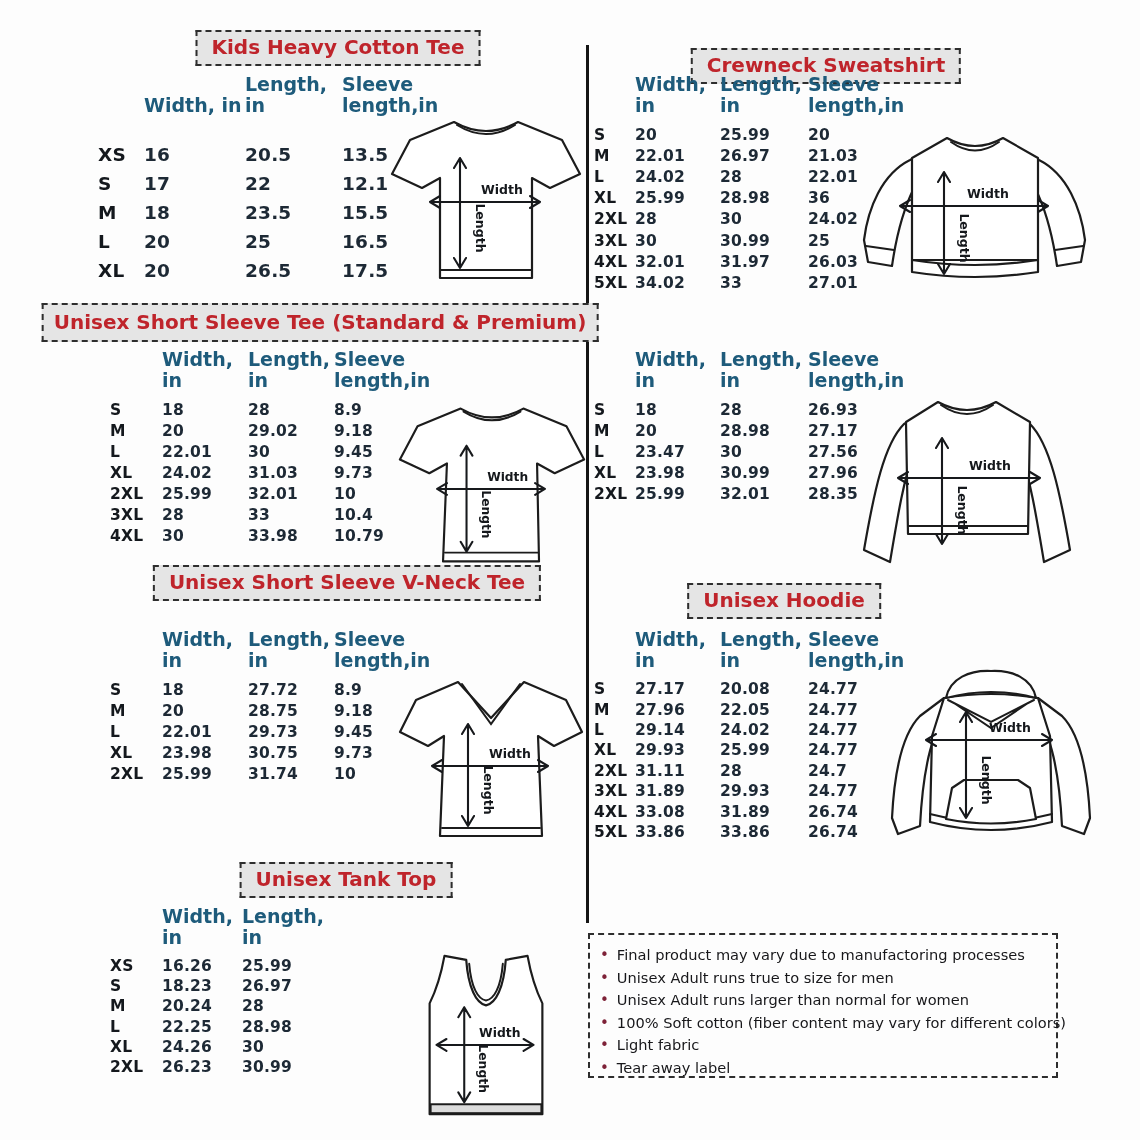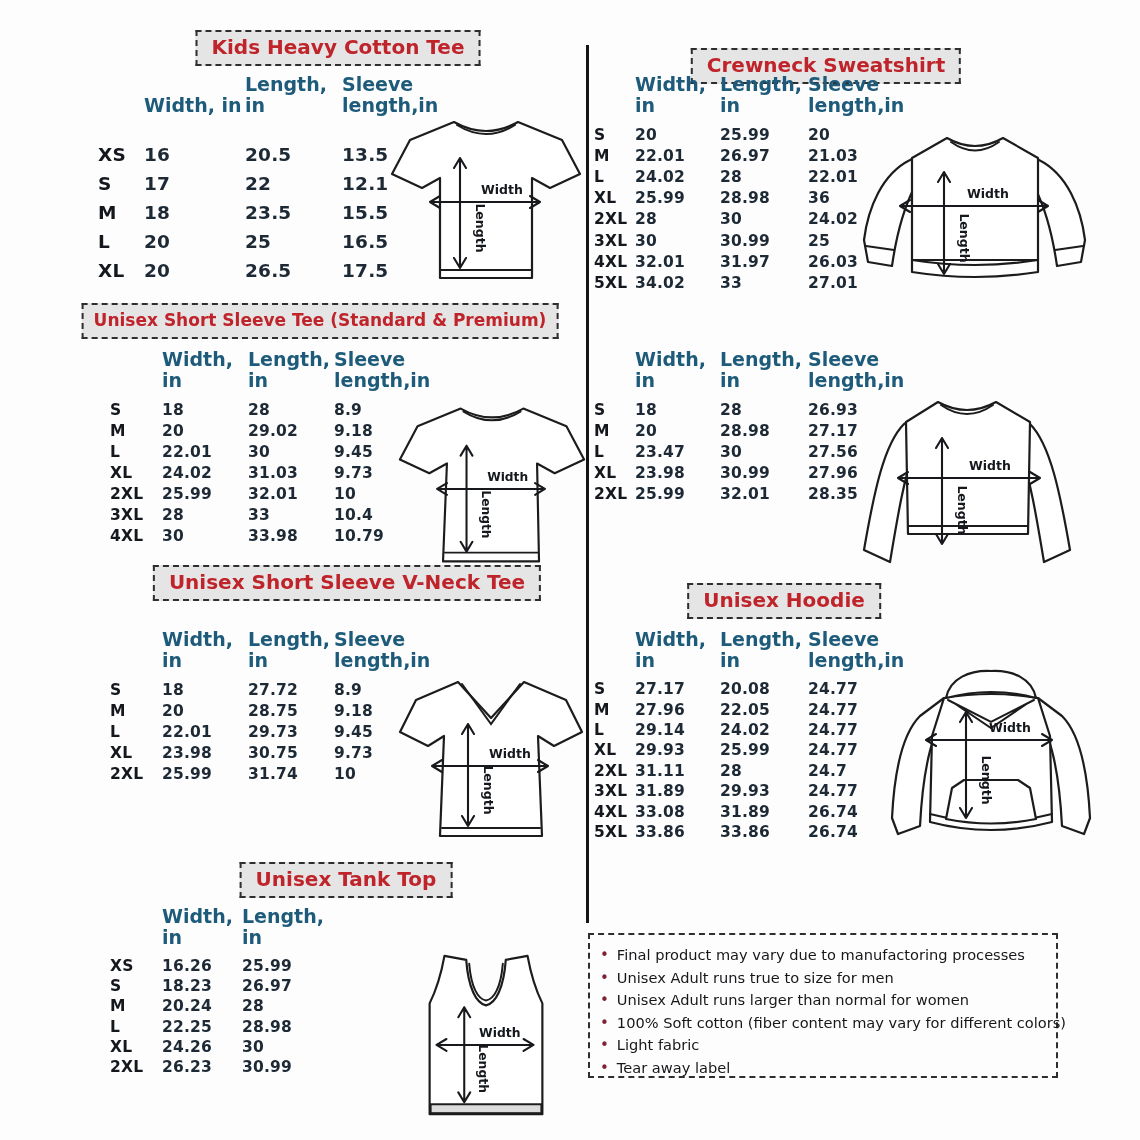--- a/index.html
+++ b/index.html
@@ -6,21 +6,21 @@
   #page{
     position:relative;width:1140px;height:1140px;background:#fdfdfd;overflow:hidden;
     font-family:"DejaVu Sans","Liberation Sans",sans-serif;color:#1d2935;
   }
   .ttl{
     position:absolute;transform:translateX(-50%);white-space:nowrap;
     border:2px dashed #2e2e2e;background:#e5e5e5;
     color:#bf242b;font-weight:700;font-size:20px;line-height:1.1;
     padding:4px 14px 6px;
   }
-  .ttl-sm{font-size:17px;padding:6px 10px 7px;}
+  .ttl-sm{font-size:20px;padding:6px 10px 7px;}
   .tbl{position:absolute;display:grid;}
   .hc{
     align-self:end;text-align:left;padding:0 0 8px 2px;
     color:#1e5b7b;font-weight:700;font-size:19px;line-height:1.1;
   }
   .gap .hc{padding-bottom:24px;}
   .dc{
     align-self:center;text-align:left;padding-left:2px;
     font-weight:700;font-size:15.5px;color:#1d2935;letter-spacing:.2px;
   }

